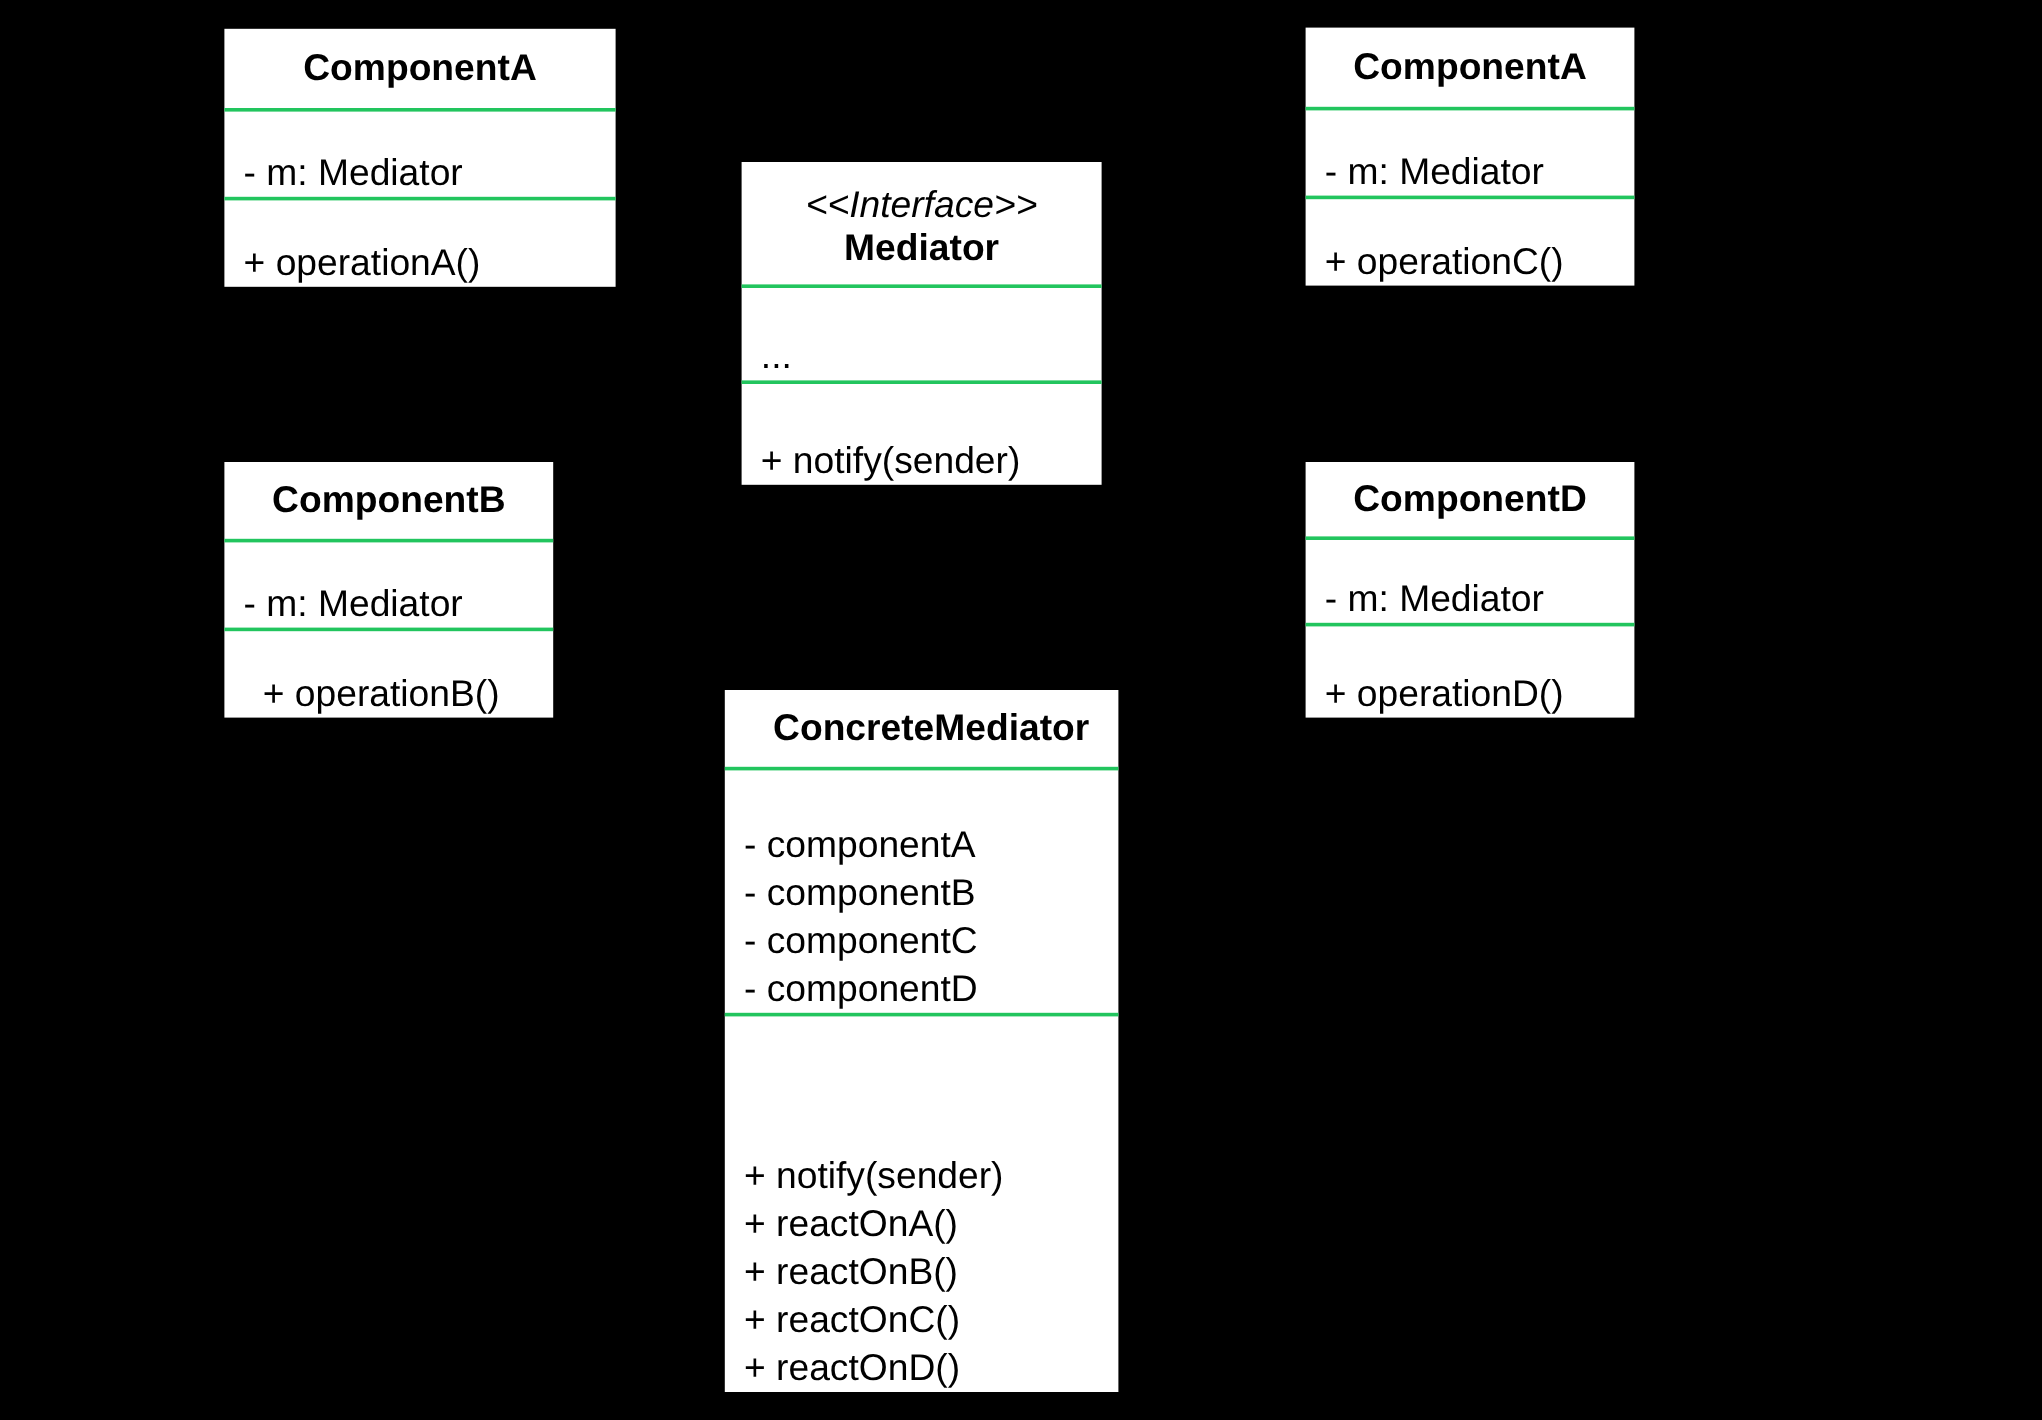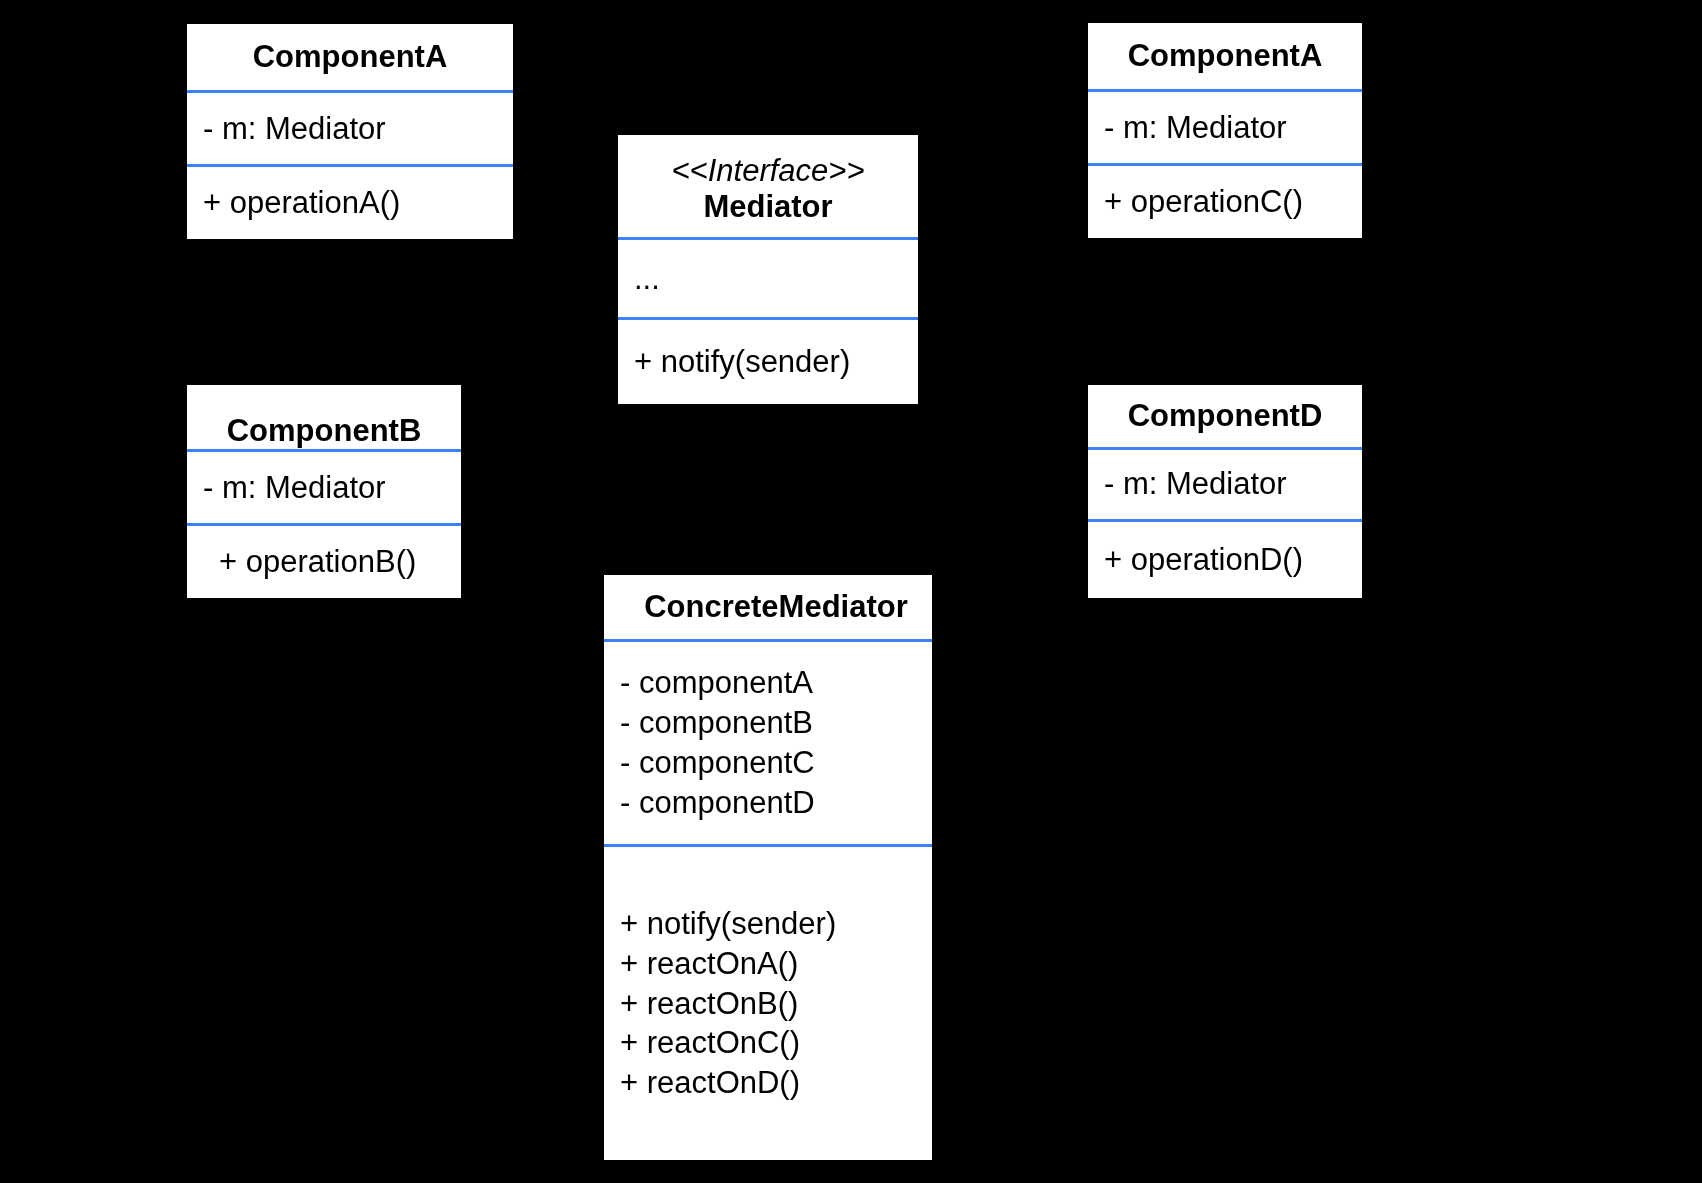--- a/index.html
+++ b/index.html
@@ -23,21 +23,22 @@
     display: flex;
     flex-direction: column;
   }
   .uml-section {
     box-sizing: border-box;
     display: flex;
     flex-direction: column;
     justify-content: center;
   }
   .uml-section + .uml-section {
-    border-top: 3px solid #3b82f6;
+    border-top: 3px solid #22c55e;
+    justify-content: flex-end;
   }
   .uml-header {
     text-align: center;
     font-weight: bold;
     font-size: 31px;
     color: #000000;
     line-height: 1.15;
     padding: 0 14px;
   }
   .uml-stereotype {
@@ -62,21 +63,21 @@
     text-align: left;
   }
 
   
   #class-component-a { left: 187px; top: 24px;  width: 326px; height: 215px; }
   #class-component-a .sec-header { height: 66px; }
   #class-component-a .sec-attrs  { height: 74px; }
   #class-component-a .sec-ops    { height: 75px; }
 
   #class-component-b { left: 187px; top: 385px; width: 274px; height: 213px; }
-  #class-component-b .sec-header { height: 64px; justify-content: flex-end; }
+  #class-component-b .sec-header { height: 64px; }
   #class-component-b .sec-attrs  { height: 74px; }
   #class-component-b .sec-ops    { height: 75px; padding-left: 32px; }
 
   #class-component-c { left: 1088px; top: 23px;  width: 274px; height: 215px; }
   #class-component-c .sec-header { height: 66px; }
   #class-component-c .sec-attrs  { height: 74px; }
   #class-component-c .sec-ops    { height: 75px; }
 
   #class-component-d { left: 1088px; top: 385px; width: 274px; height: 213px; }
   #class-component-d .sec-header { height: 64px; }

